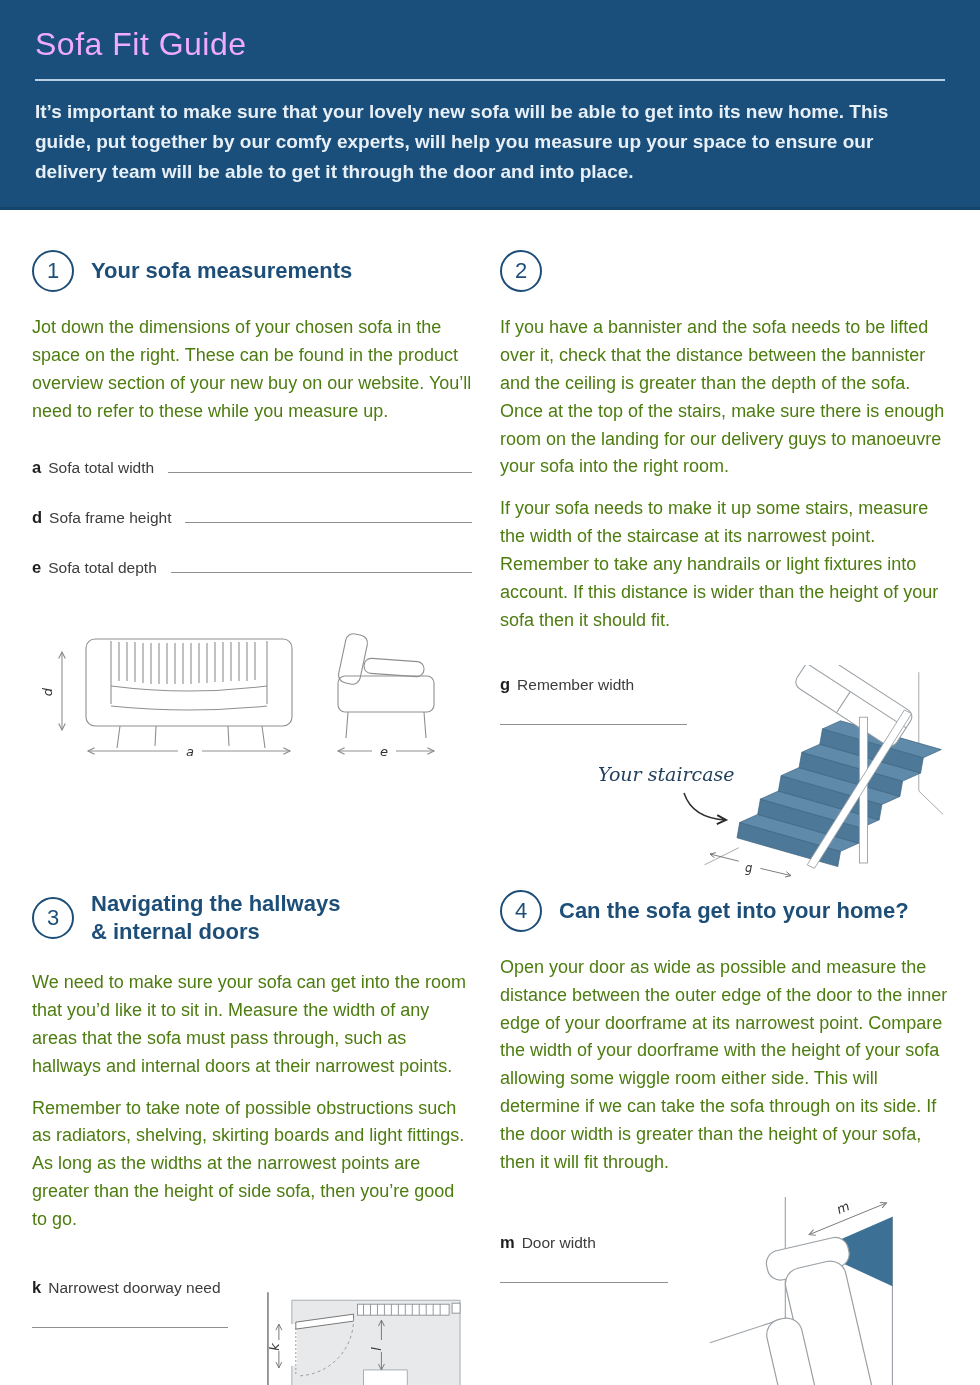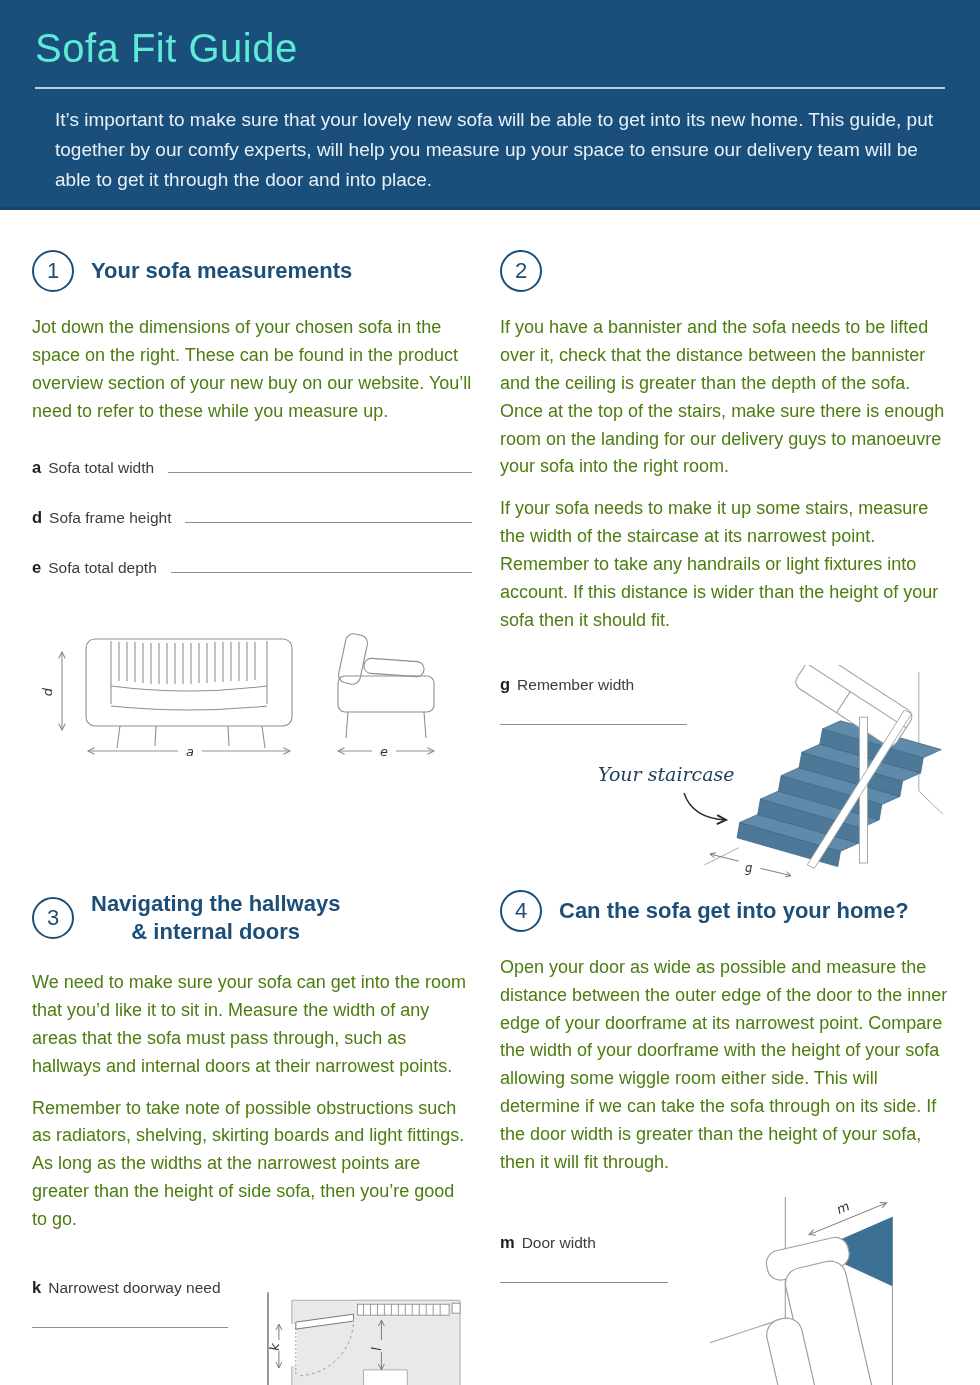--- a/index.html
+++ b/index.html
@@ -7,44 +7,44 @@
   .page {
     width:980px; height:1385px; background:#ffffff; position:relative;
     font-family:"Liberation Sans", sans-serif; color:#3a3a3a; overflow:hidden;
   }
   
   .header {
     background:#1a4f7c; height:210px; padding:26px 35px 0 35px;
     border-bottom:3px solid #16456c;
   }
   .header h1 {
-    color:#5eead4; font-size:40px; font-weight:500; letter-spacing:0.5px;
+    color:#f0abfc; font-size:32px; font-weight:500; letter-spacing:0.5px;
   }
   .header .rule {
     border:none; border-top:2px solid #b9cfe2; margin:16px 0 16px 0;
   }
   .header .intro {
-    color:#e8f0f7; font-size:19px; line-height:1.58; max-width:930px; font-weight:400;margin-left:20px;
+    color:#e8f0f7; font-size:19px; line-height:1.58; max-width:930px; font-weight:700;
   }
   
   .content {
     padding:40px 32px 0 32px;
     display:grid; grid-template-columns:440px 448px; column-gap:28px;
   }
   .sec { min-height:0; }
   .row1 { min-height:592px; }
   
   .sec-head { display:flex; align-items:center; gap:17px; margin-bottom:22px; }
   .num-circle {
     width:42px; height:42px; border:2.5px solid #1d4e78; border-radius:50%;
     display:flex; align-items:center; justify-content:center; flex:0 0 auto;
     color:#1d4e78; font-size:22px; font-weight:500;
   }
   .sec-title { color:#1d4e78; font-size:22px; font-weight:700; line-height:1.3; }
-  .sec-title span { display:block;text-align:center; }
+  .sec-title span { display:block; }
   .sec p { font-size:18px; line-height:1.55; margin-bottom:14px; color:#4d7c0f; }
   
   .field-row { display:flex; align-items:baseline; font-size:15.5px; }
   .f-letter { font-weight:700; color:#1f1f1f; font-size:16.5px; margin-right:7px; }
   .f-label { color:#3c3c3c; white-space:nowrap;text-align:right; }
   .f-line { flex:1; border-bottom:1.3px solid #8f8f8f; margin-left:14px; height:14px; }
   .fields-inline { margin-top:32px; }
   .fields-inline .field-row { margin-bottom:31px; }
   
   .field-stack .f-line-block {

